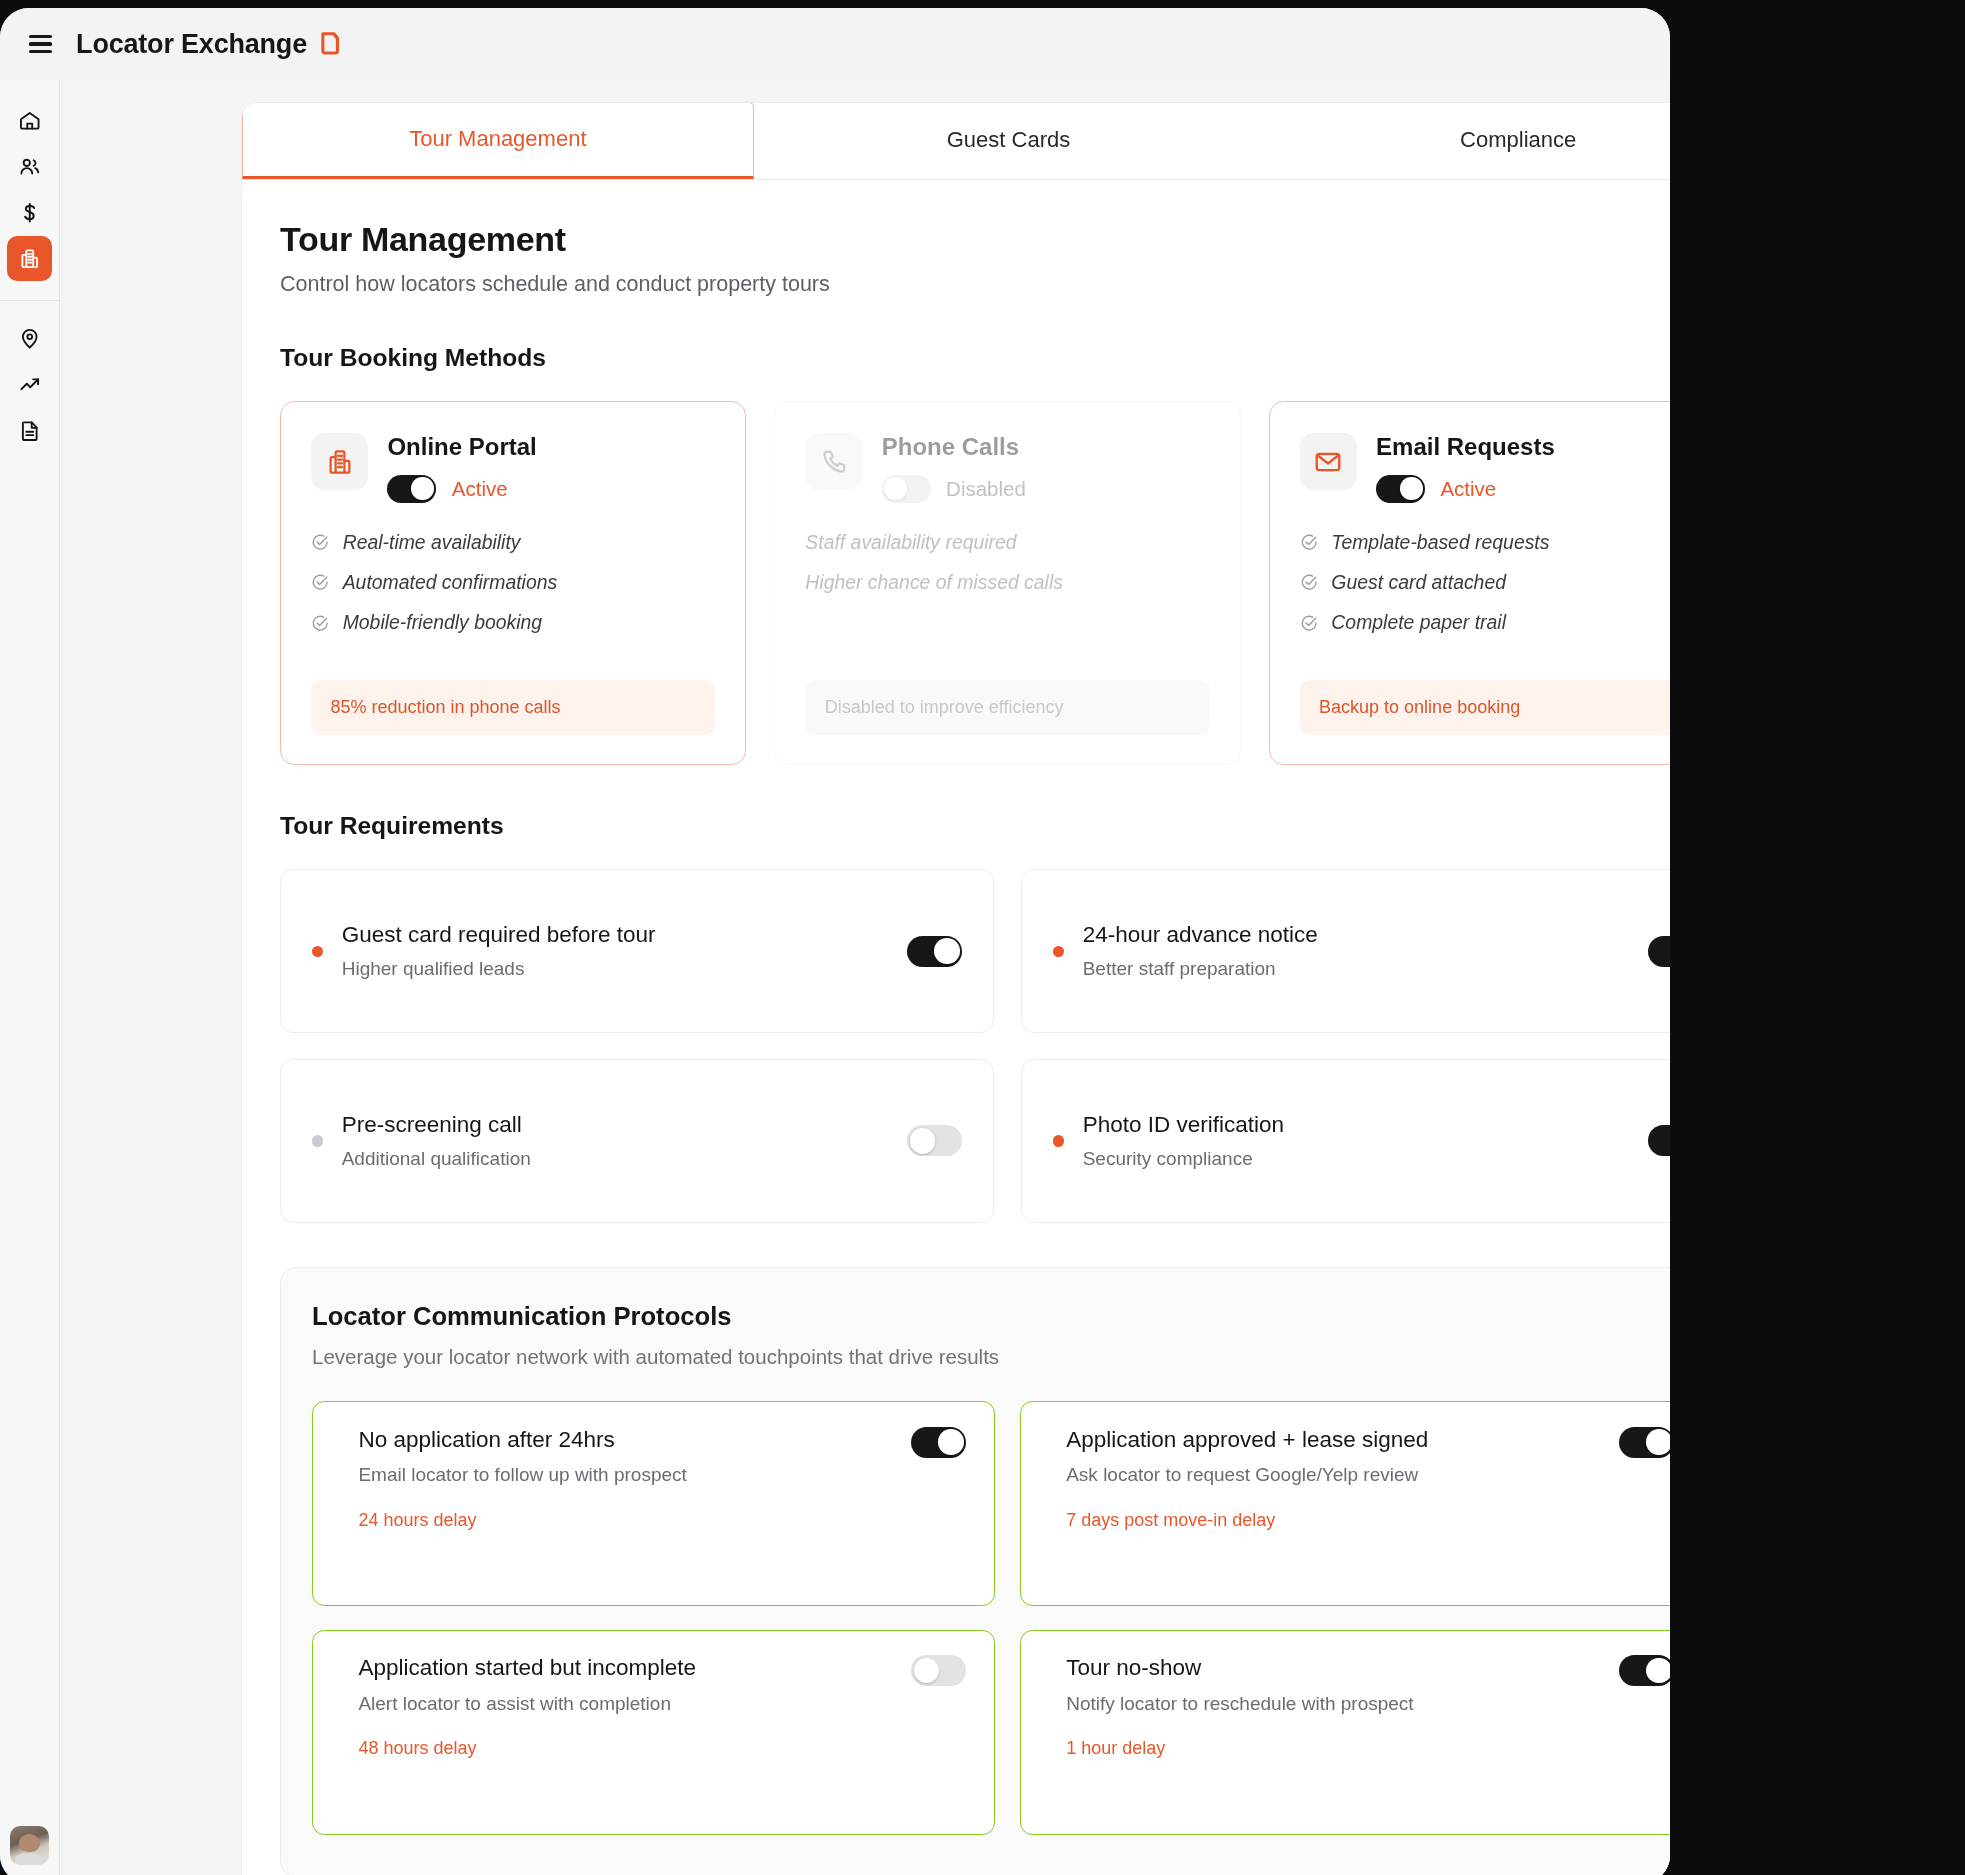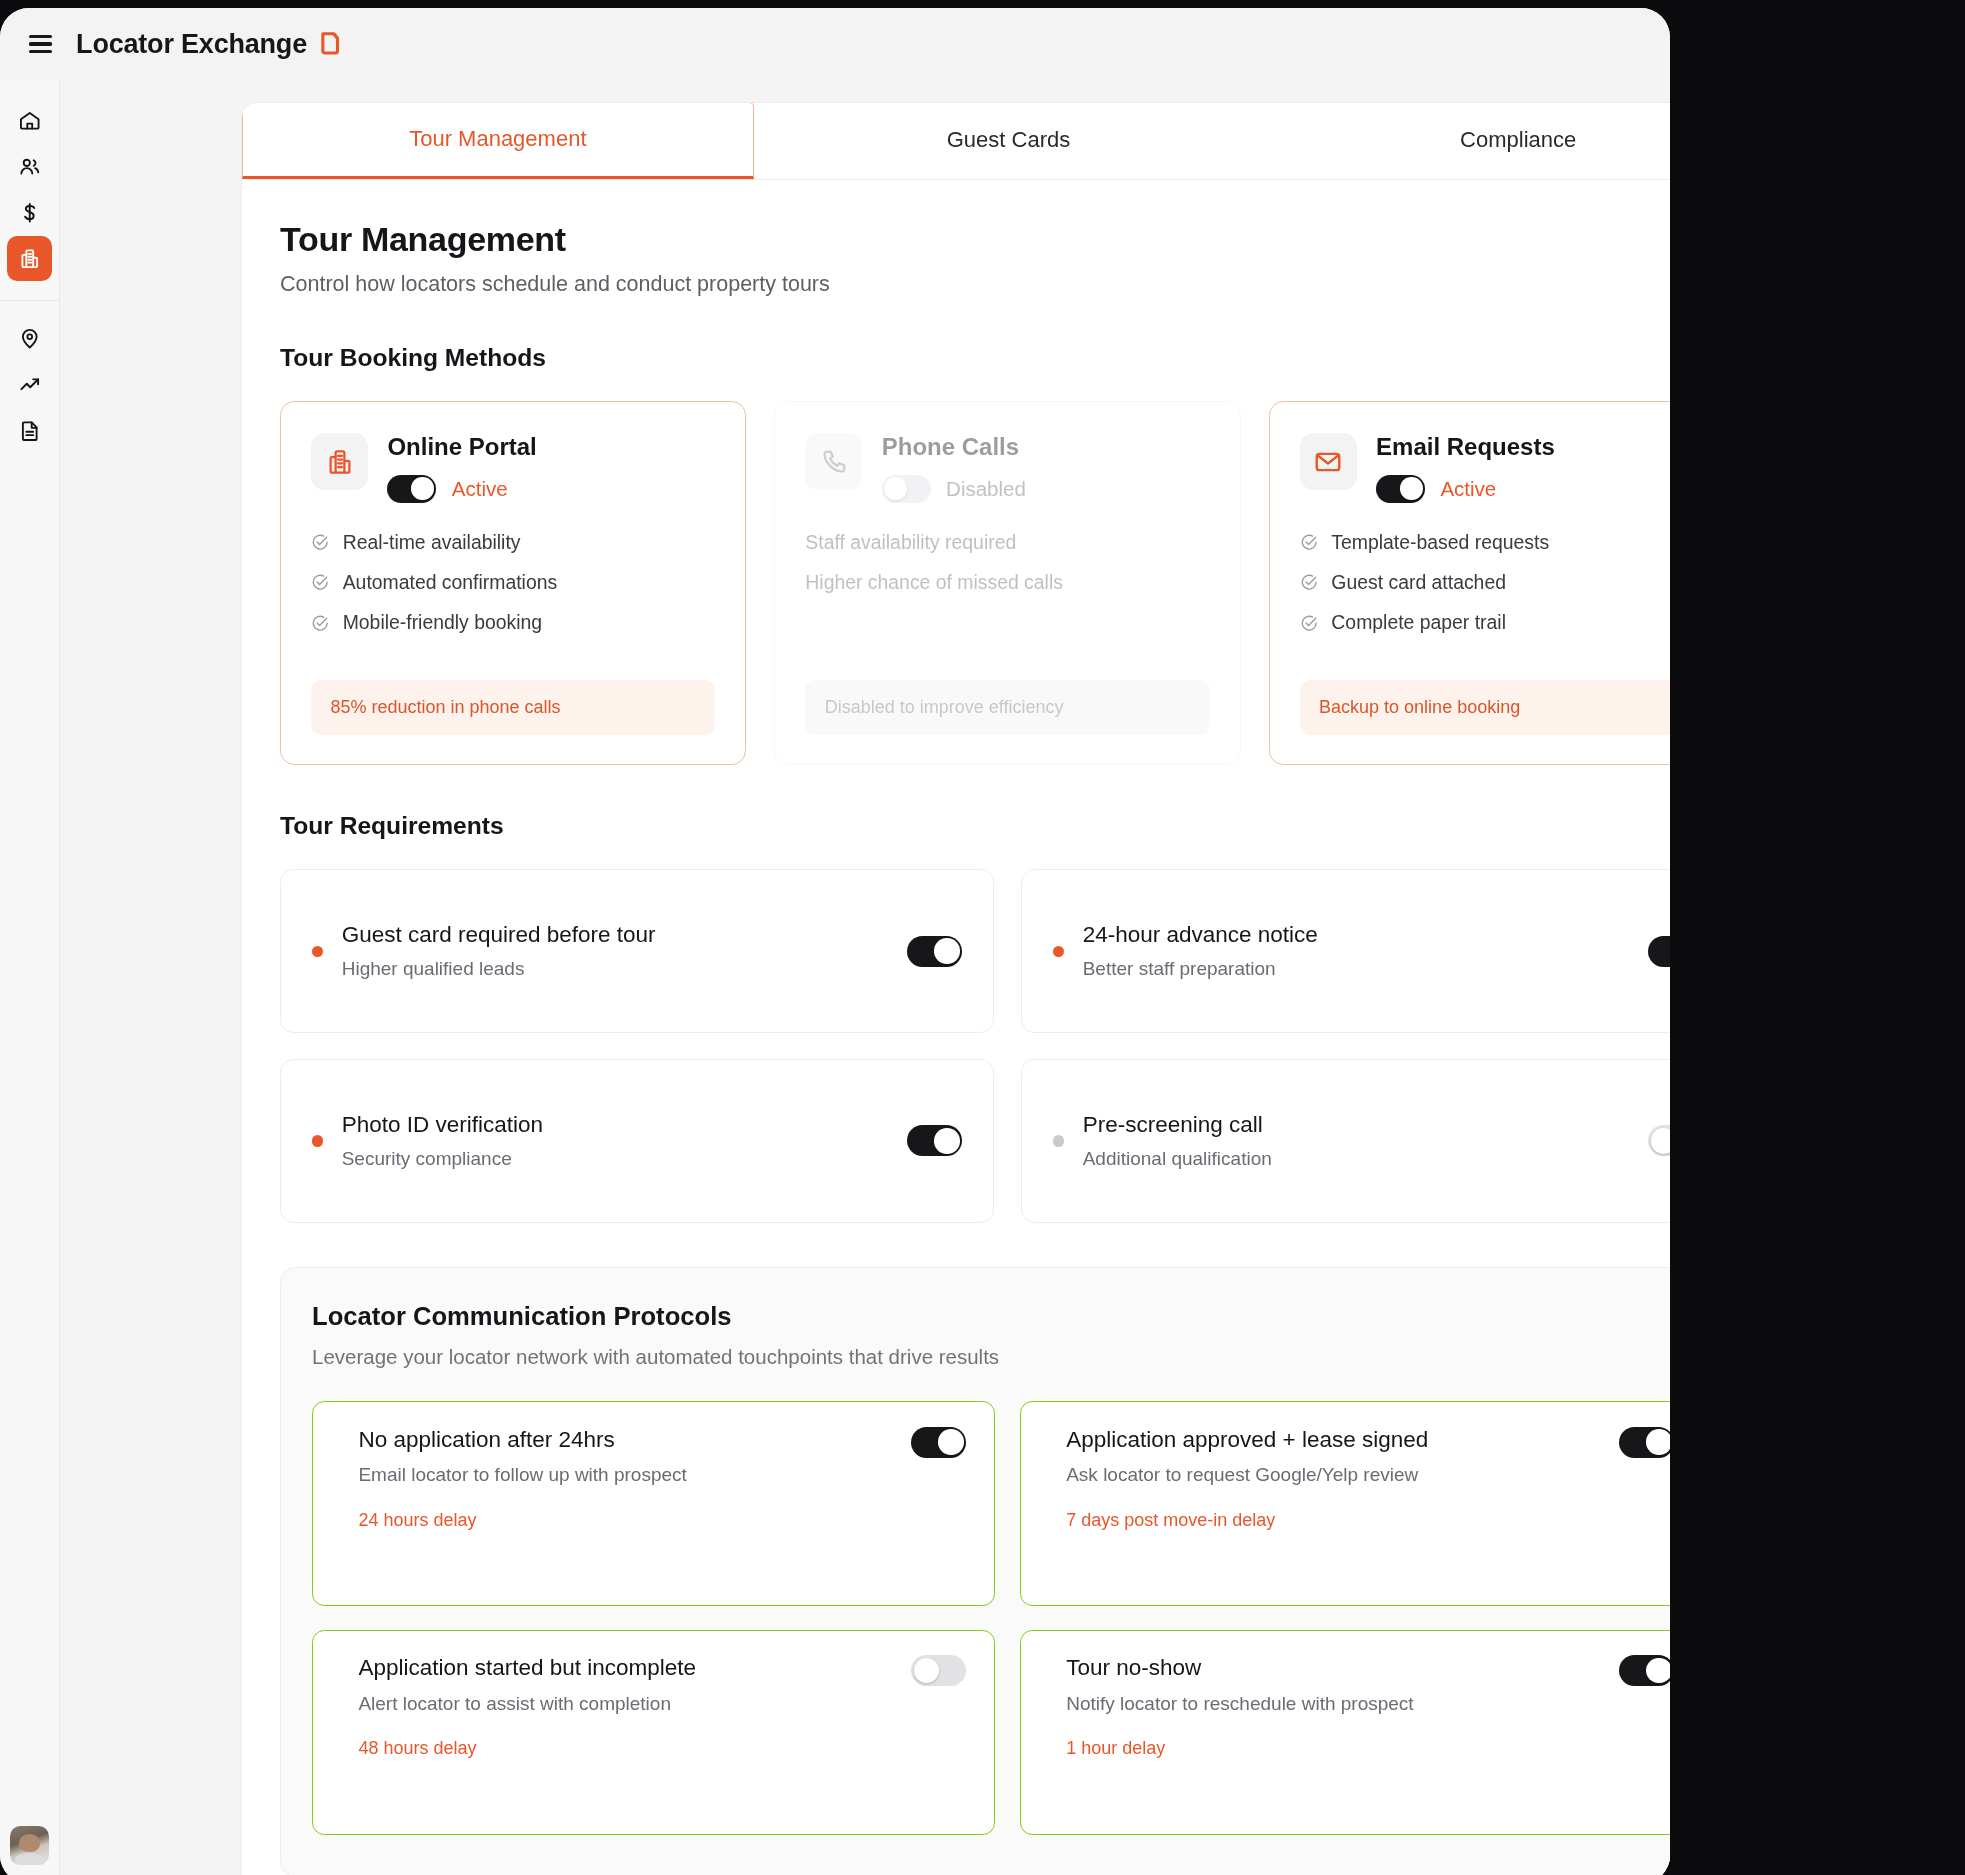--- a/index.html
+++ b/index.html
@@ -205,21 +205,21 @@
     flex: none;
   }
   .method-name { font-size: 24px; font-weight: 700; color: #16161a; }
   .method-state-row {
     margin-top: 13.3px;
     display:flex; align-items:center; gap: 15.4px;
   }
   .method-state { font-size: 20.5px; color: #e8562a; }
   .method-state.off { color: #6e6e76; }
 
-  .feature-list { margin-top: 28px; display:flex; flex-direction: column; gap: 17.4px; }
+  .feature-list { margin-top: 28px; display:flex; flex-direction: column; gap: 17.4px; font-style: italic; }
   .feature {
     display:flex; align-items:center; gap: 13.3px;
     font-size: 19.4px; color: #3a3a41;
   }
   .feature.plain { padding-left: 0; color: #6a6a72; }
 
   .method-foot {
     margin-top: auto;
     padding: 17.4px 19.4px;
     border-radius: 10.2px;
@@ -593,41 +593,41 @@
             <div class="req-txt">
               <div class="req-title">24-hour advance notice</div>
               <div class="req-sub">Better staff preparation</div>
             </div>
             <div class="toggle lg on">
                   <div class="knob"></div>
                 </div>
           </div>
 
           <div class="req">
+            <span class="dot off"></span>
+            <div class="req-txt">
+              <div class="req-title">Pre-screening call</div>
+              <div class="req-sub">Additional qualification</div>
+            </div>
+            <div class="toggle lg">
+                  <div class="knob"></div>
+                </div>
+          </div>
+
+          <div class="req">
             <span class="dot"></span>
             <div class="req-txt">
               <div class="req-title">Photo ID verification</div>
               <div class="req-sub">Security compliance</div>
             </div>
             <div class="toggle lg on">
                   <div class="knob"></div>
                 </div>
           </div>
 
-          <div class="req">
-            <span class="dot off"></span>
-            <div class="req-txt">
-              <div class="req-title">Pre-screening call</div>
-              <div class="req-sub">Additional qualification</div>
-            </div>
-            <div class="toggle lg">
-                  <div class="knob"></div>
-                </div>
-          </div>
-
         </div>
 
         <div class="protocols">
           <div class="proto-title">Locator Communication Protocols</div>
           <div class="proto-sub">Leverage your locator network with automated touchpoints that drive results</div>
 
           <div class="proto-grid">
 
             <div class="proto">
               <div class="proto-dotcol">

